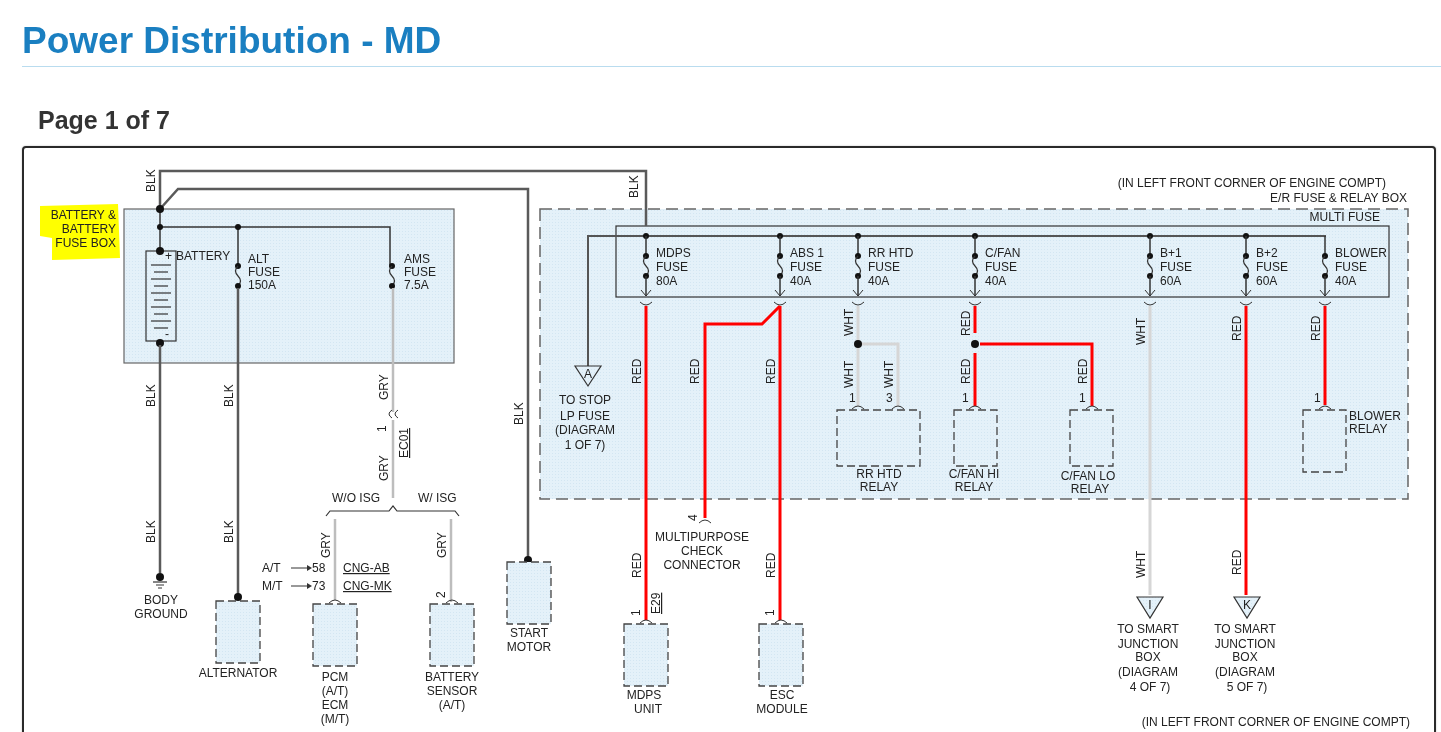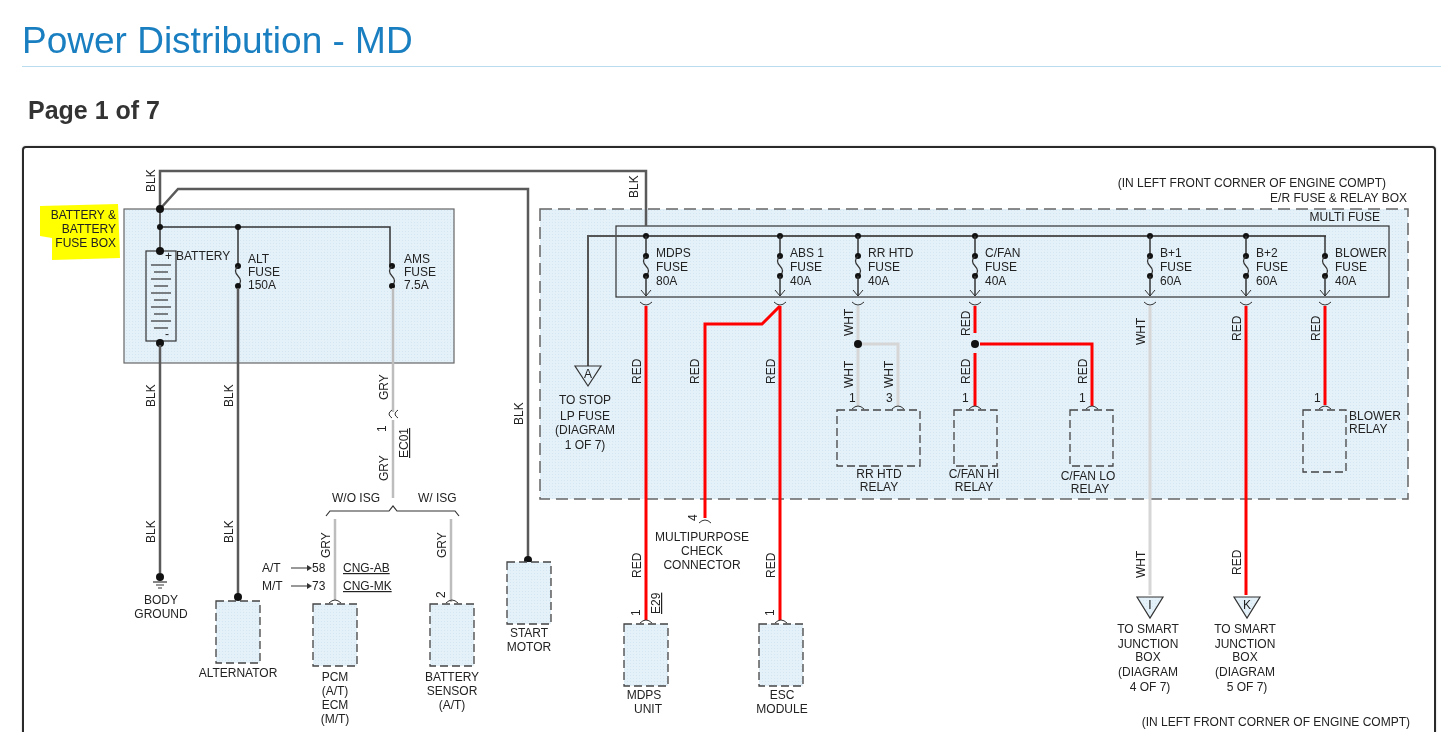--- a/index.html
+++ b/index.html
@@ -1,19 +1,19 @@
 <!DOCTYPE html>
 <html><head>
 <meta charset="utf-8">
 <style>
   html, body { margin: 0; padding: 0; background: #ffffff; }
   body { width: 1441px; height: 732px; overflow: hidden; position: relative; font-family: "Liberation Sans", sans-serif; }
-  .page-title { position: absolute; left: 22px; top: 20px; margin: 0; font-family: "Liberation Sans", sans-serif; font-weight: normal; font-size: 37px; color: #1a7fc1; letter-spacing: 0px; }
+  .page-title { position: absolute; left: 22px; top: 20px; margin: 0; font-family: "Liberation Sans", sans-serif; font-weight: bold; font-size: 37px; color: #1a7fc1; letter-spacing: 0px; }
   .title-rule { position: absolute; left: 22px; top: 66px; width: 1419px; height: 1px; background: #b9dcef; }
-  .page-sub { position: absolute; left: 22px; top: 90px; margin: 6px; font-family: "Liberation Sans", sans-serif; font-weight: bold; font-size: 25px; color: #333333; }
+  .page-sub { position: absolute; left: 22px; top: 90px; margin: 16px; font-family: "Liberation Sans", sans-serif; font-weight: bold; font-size: 25px; color: #333333; }
   .frame { position: absolute; left: 22px; top: 146px; width: 1410px; height: 600px; border: 2px solid #2a2a2a; border-radius: 4px; box-shadow: 0 0 2px #bdbdbd; background: #fff; }
   svg#diagram { position: absolute; left: 0; top: 0; }
   svg text { font-family: "Liberation Sans", sans-serif; font-size: 12px; fill: #222; }
 </style>
 </head>
 <body>
 
 <h1 class="page-title">Power Distribution - MD</h1>
 <div class="title-rule"></div>
 <h2 class="page-sub">Page 1 of 7</h2>

